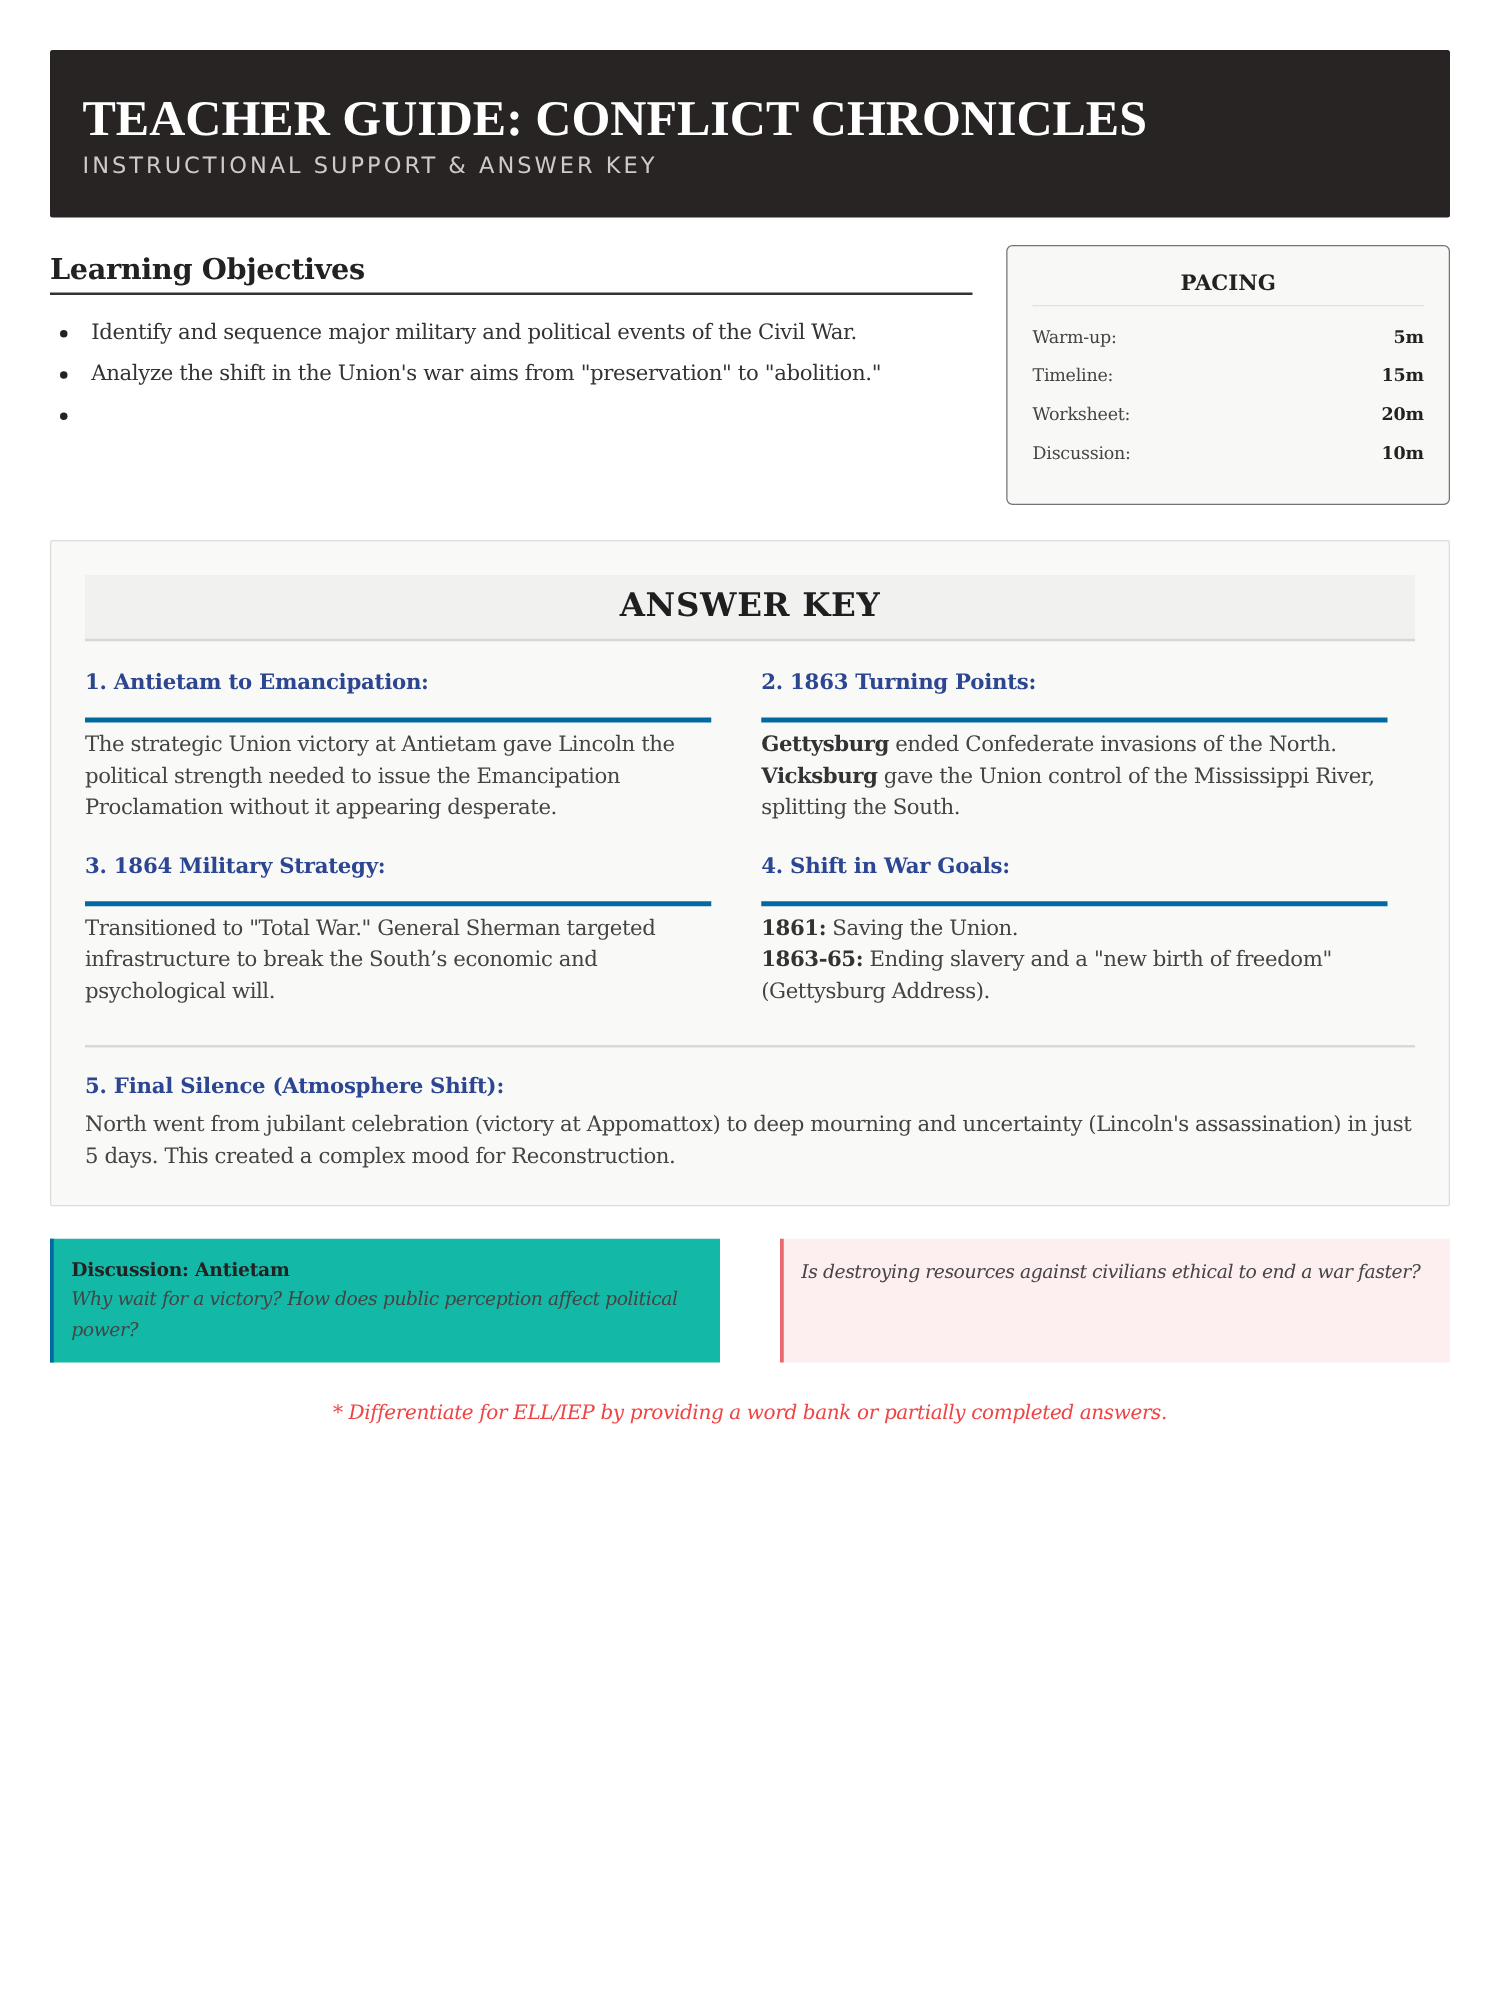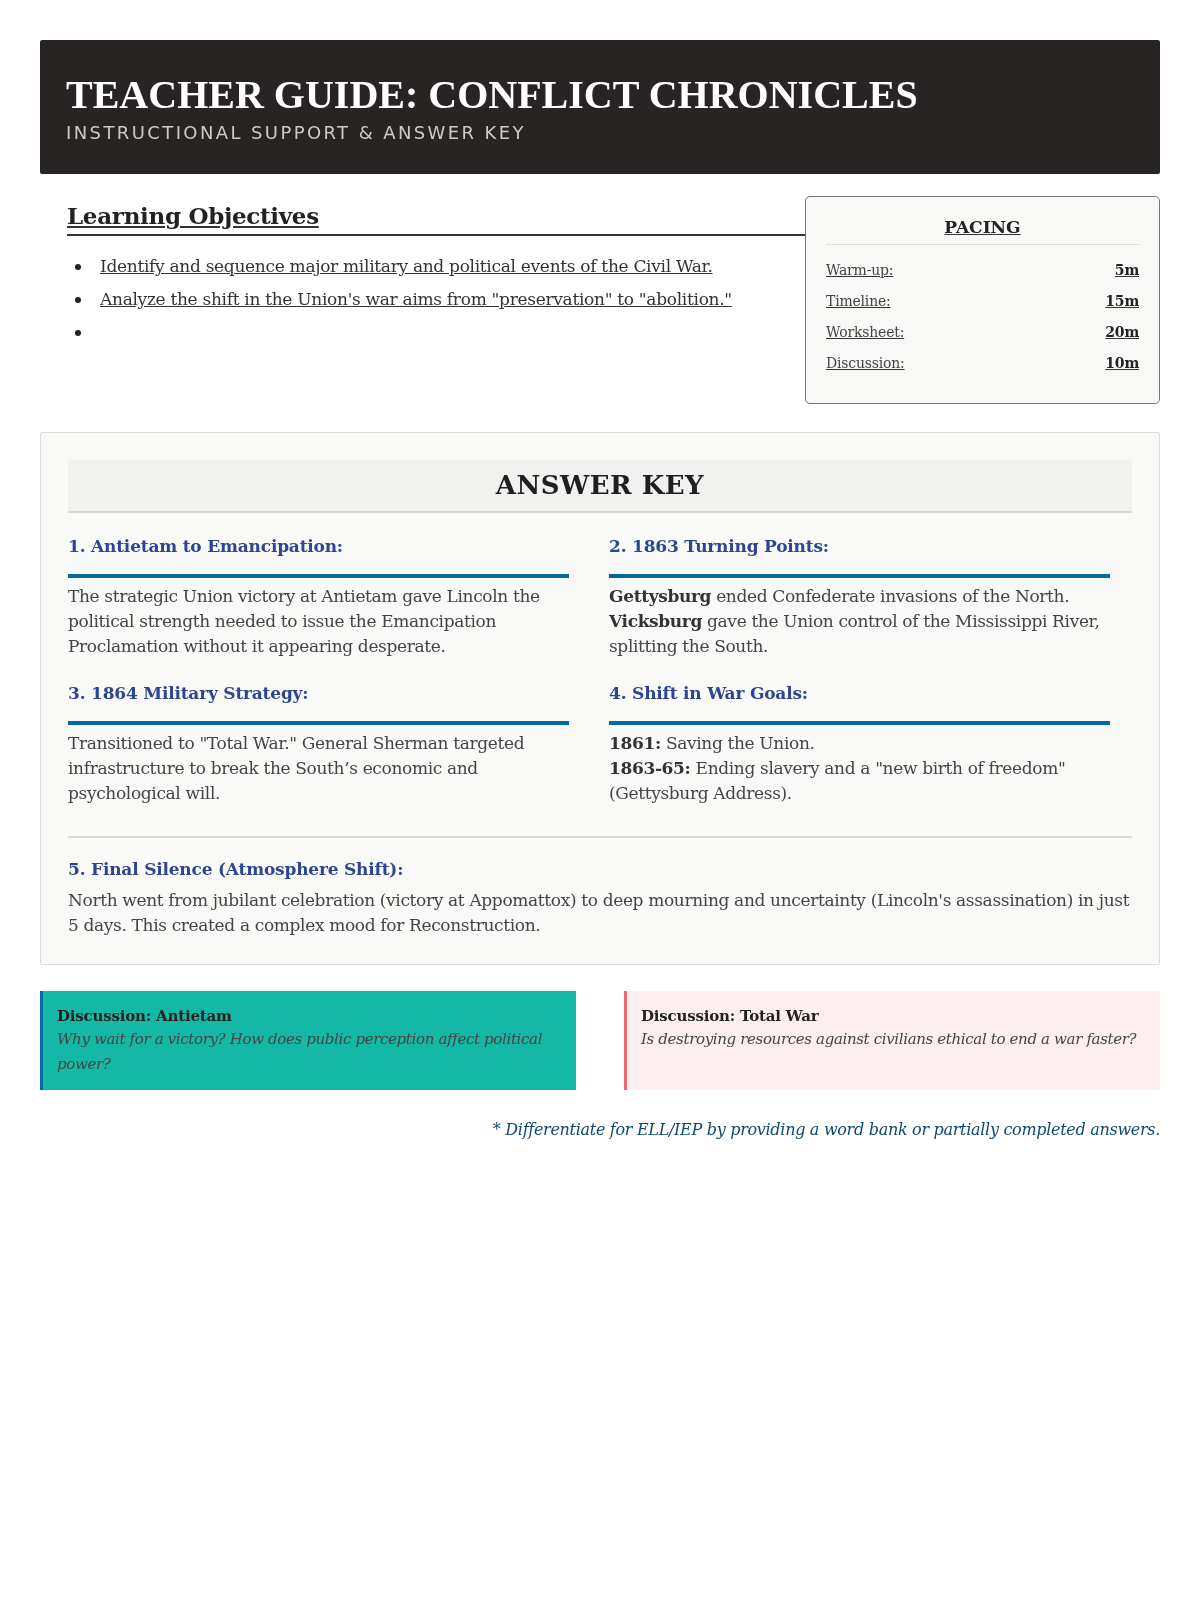--- a/index.html
+++ b/index.html
@@ -26,21 +26,21 @@
     letter-spacing: 0px;
   }
   .header-subtitle {
     font-family: "DejaVu Sans", sans-serif;
     color: #cfcaca;
     font-size: 18px;
     letter-spacing: 2.4px;
     margin-top: 2px;
   }
 
-  .top-row { display: flex; margin-top: 28px; justify-content: flex-end; text-decoration: underline; }
+  .top-row { display: flex; margin-top: 28px; justify-content: space-between; }
   .objectives { width: 738px; }
   .objectives-title {
     font-family: "DejaVu Serif", serif;
     font-weight: bold;
     font-size: 23px;
     color: #222;
     padding-bottom: 5px;
     border-bottom: 2px solid #333;
     letter-spacing: -0.3px;
   }
@@ -140,24 +140,24 @@
   .disc-title {
     font-weight: bold; font-size: 15px; color: #222; line-height: 22px;
     letter-spacing: -0.2px;
   }
   .disc-text {
     font-style: italic; font-size: 15px; color: #444; line-height: 25px;
     letter-spacing: -0.35px;
   }
 
   .footnote {
-    text-align: right;
+    text-align: center;
     font-style: italic;
     font-size: 16px;
-    color: #0c4a6e;
+    color: #ef4444;
     margin-top: 30px;
     letter-spacing: -0.3px;
   }
 </style>
 </head>
 <body>
 
 <div class="page">
 
   <header class="header">
@@ -230,19 +230,18 @@
       <div class="ak-body">North went from jubilant celebration (victory at Appomattox) to deep mourning and uncertainty (Lincoln's assassination) in just 5 days. This created a complex mood for Reconstruction.</div>
     </div>
   </section>
 
   <div class="discussions">
     <div class="disc disc-blue">
       <div class="disc-title">Discussion: Antietam</div>
       <div class="disc-text">Why wait for a victory? How does public perception affect political power?</div>
     </div>
     <div class="disc disc-red">
-      <div class="disc-title">Discussion: Total War</div>
       <div class="disc-text">Is destroying resources against civilians ethical to end a war faster?</div>
     </div>
   </div>
 
   <p class="footnote">* Differentiate for ELL/IEP by providing a word bank or partially completed answers.</p>
 </div>
 
 </body></html>

